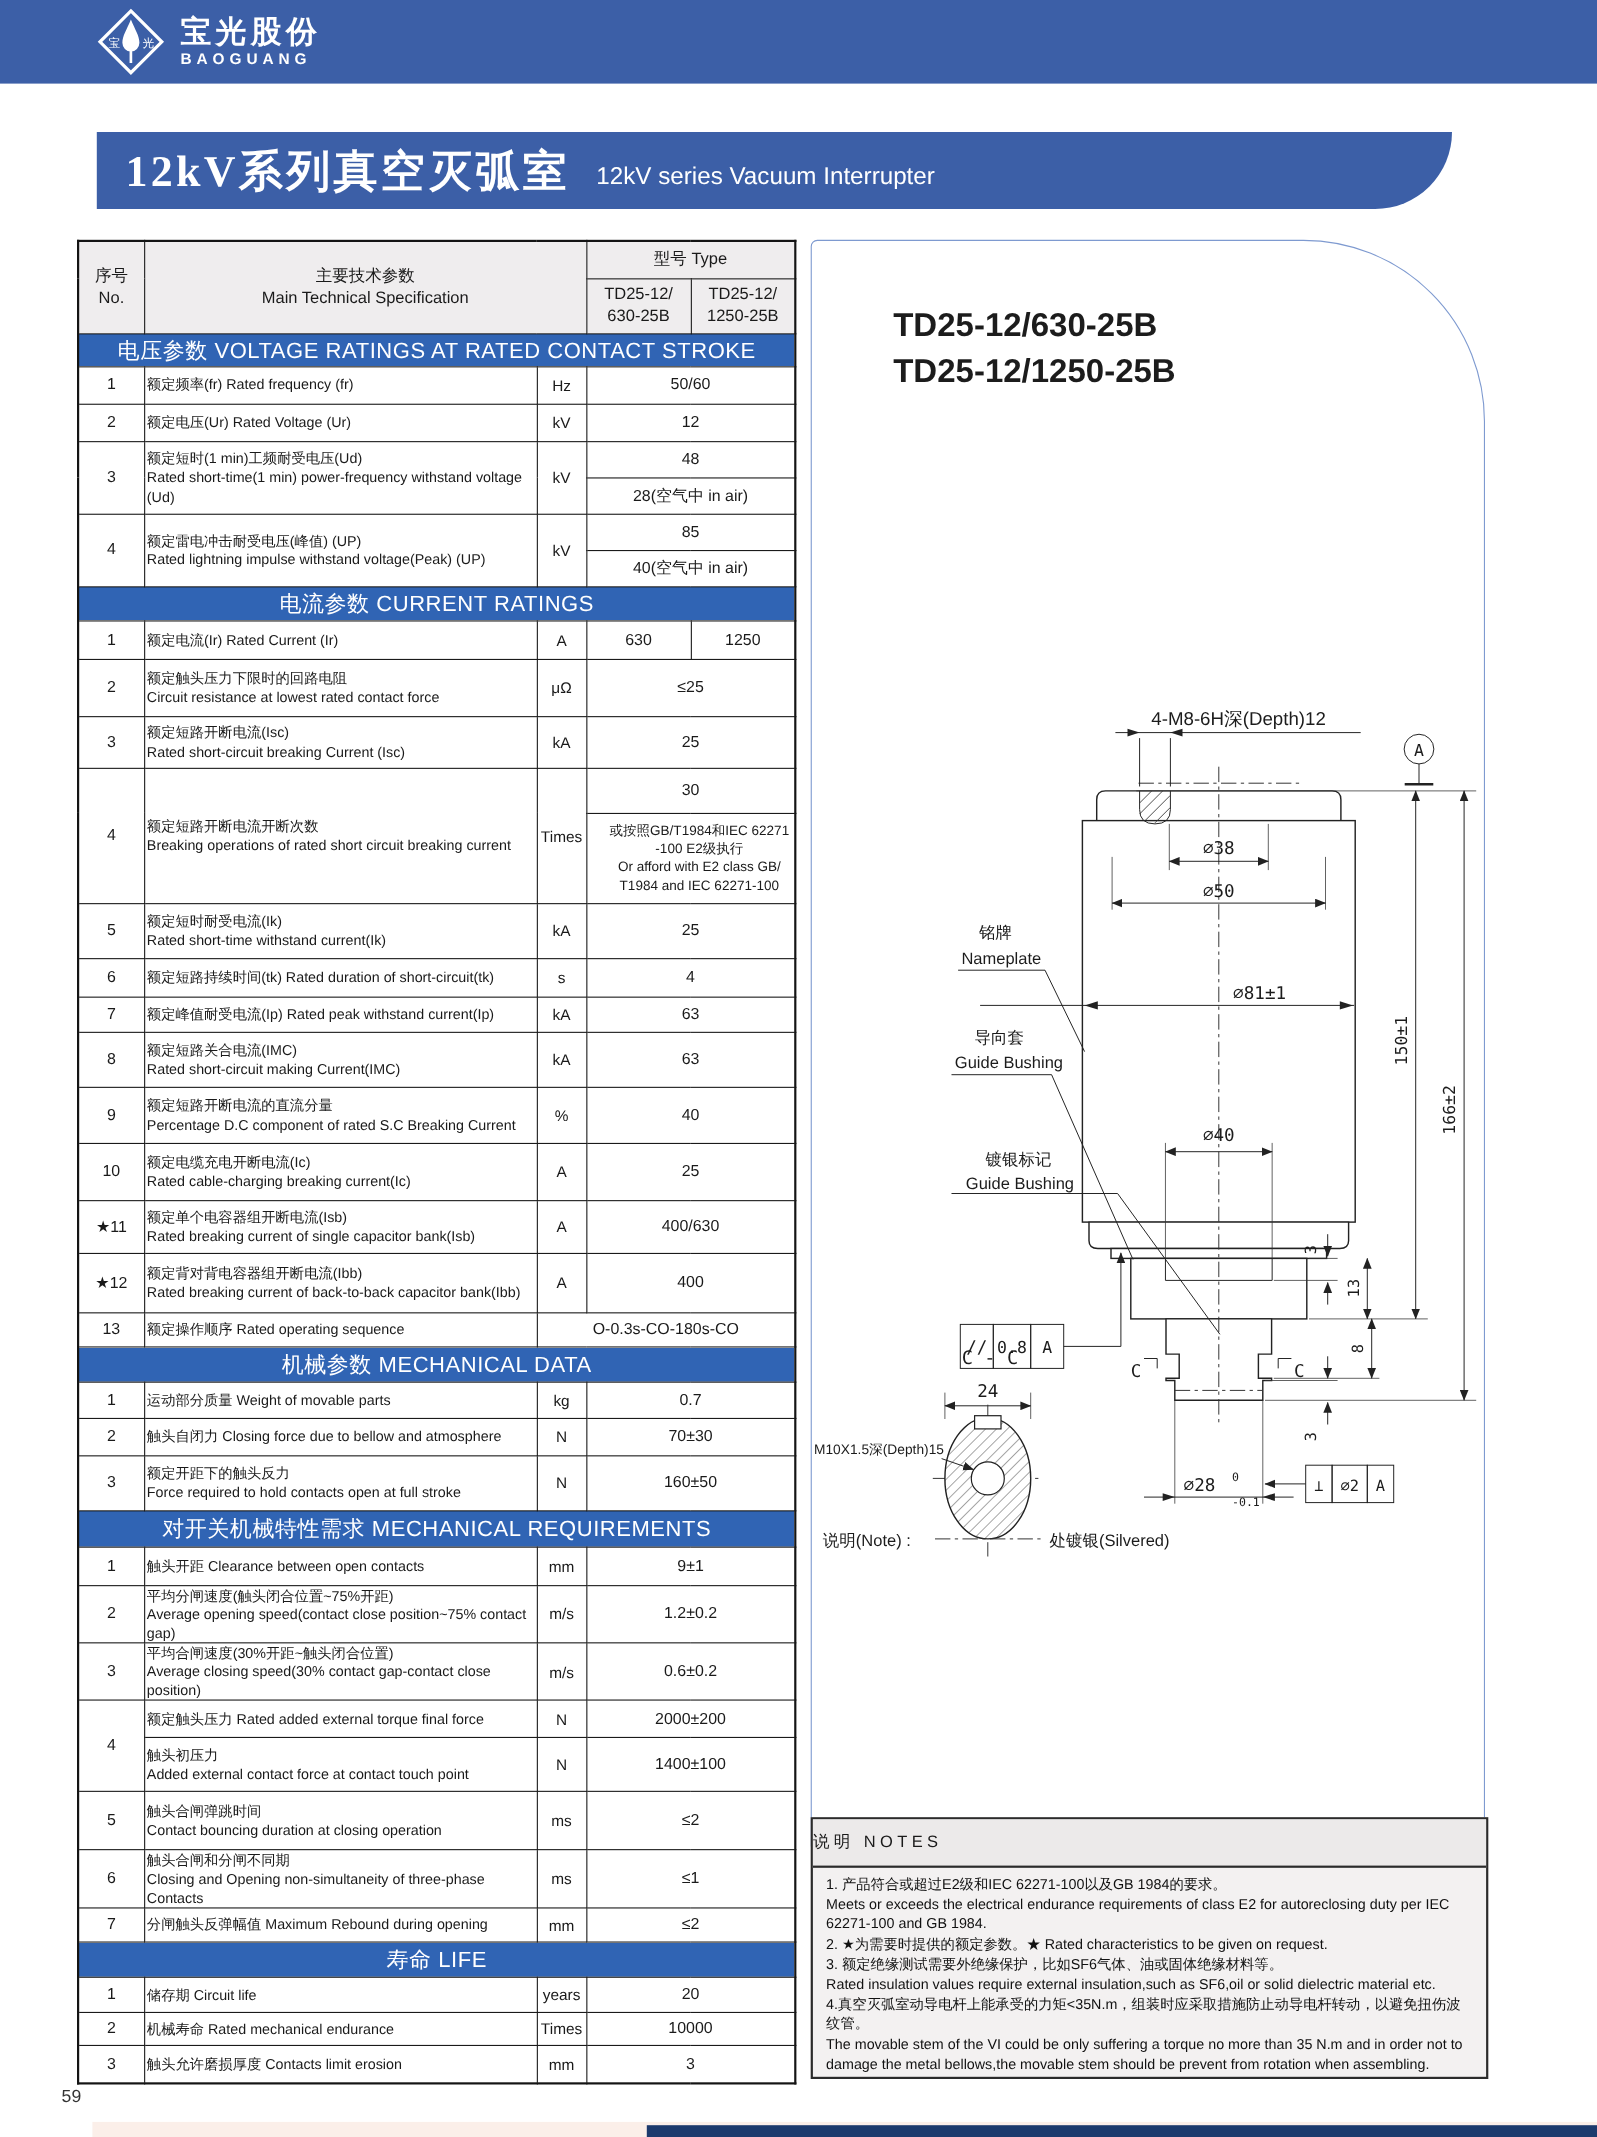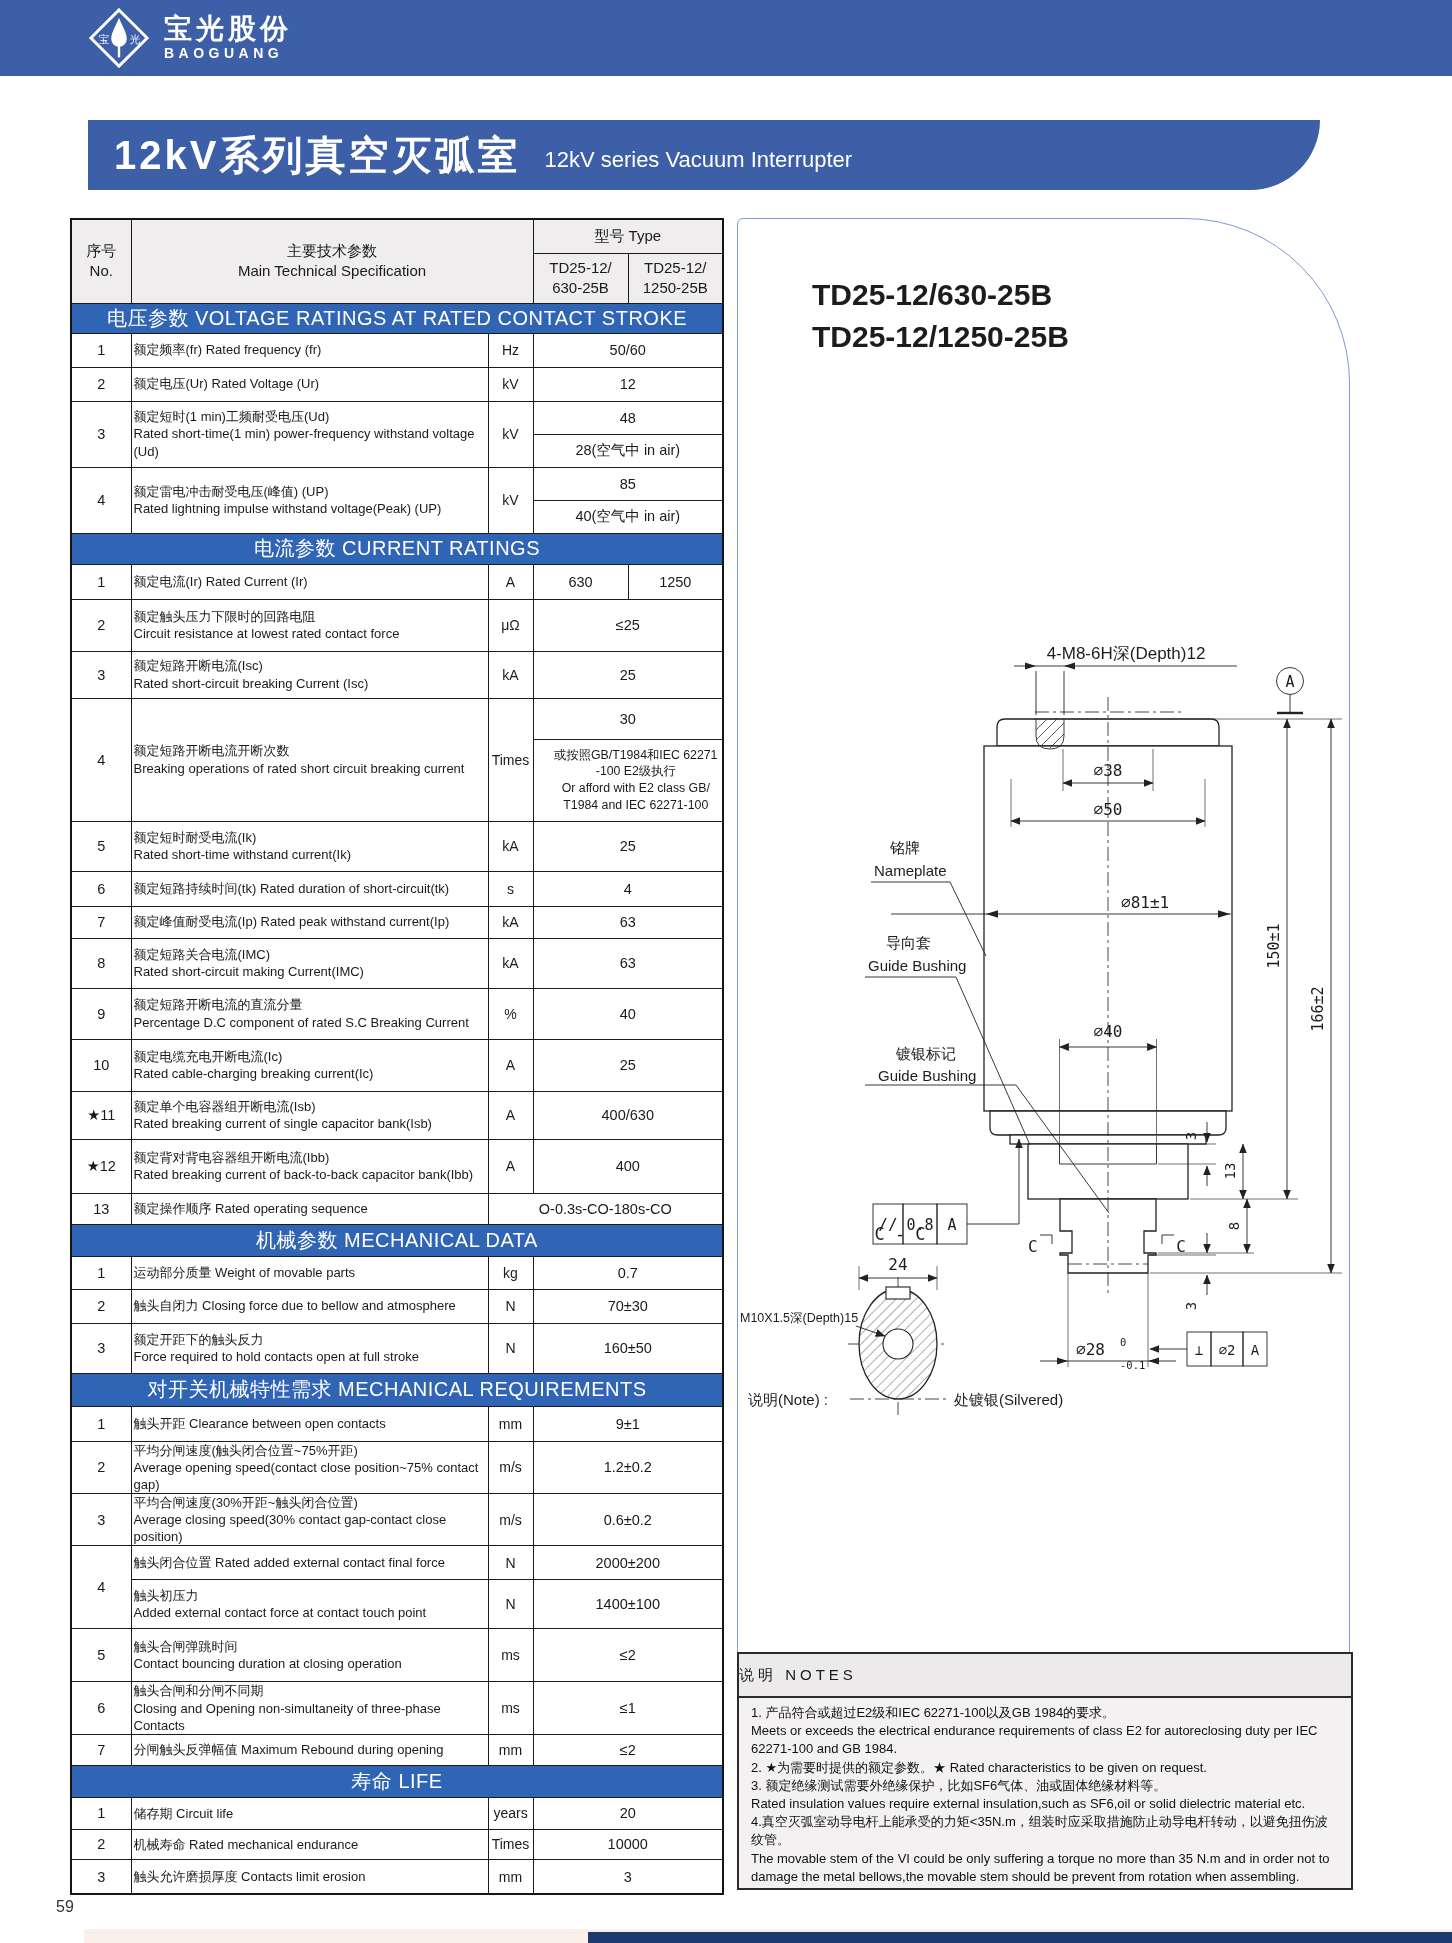--- a/index.html
+++ b/index.html
@@ -7,21 +7,21 @@
         font-family:"Liberation Sans",sans-serif;color:#1a1a1a;}
   
   .topbar{position:absolute;left:0;top:0;width:1452px;height:76px;background:#3c5fa7;}
   .logo{position:absolute;left:88px;top:7px;display:flex;align-items:center;}
   .logo-text{margin-left:14px;color:#fff;}
   .logo-cn{font-size:28px;font-weight:bold;letter-spacing:4px;line-height:1.1;}
   .logo-en{font-size:14px;font-weight:bold;letter-spacing:4.5px;line-height:1.2;}
   
   .titlebar{position:absolute;left:88px;top:120px;width:1232px;height:70px;background:#3c5fa7;
             border-radius:0 0 72px 0;display:flex;align-items:center;color:#fff;padding-left:26px;box-sizing:border-box;}
-  .title-cn{font-size:40px;font-weight:bold;letter-spacing:3px;}
+  .title-cn{font-size:40px;font-weight:bold;letter-spacing:3px;font-family:Liberation Serif, serif;}
   .title-en{font-size:22px;margin-left:24px;margin-top:10px;}
   
   table.spec{position:absolute;left:70px;top:218px;width:652px;border-collapse:collapse;
              table-layout:fixed;background:#fff;border:2.5px solid #141414;}
   table.spec th,table.spec td{border:1.5px solid #1a1a1a;padding:0 2px;overflow:hidden;}
   table.spec thead th{background:#efedee;font-weight:normal;font-size:15px;white-space:pre-line;line-height:1.35;}
   td.secbar{background:#3064b4;color:#fff;font-size:20px;text-align:center;letter-spacing:0.5px;font-weight:normal;}
   td.no{ text-align:center;font-size:14.5px;}
   td.unit{text-align:center;font-size:14px;}
   td.val{text-align:center;font-size:14.5px;white-space:pre-line;}
@@ -271,21 +271,21 @@
         </tr>
         <tr style="height: 50px;">
           <td class="no">3</td>
           <td class="label">平均合闸速度(30%开距~触头闭合位置)
 Average closing speed(30% contact gap-contact close position)</td>
           <td class="unit">m/s</td>
           <td class="val" colspan="2">0.6±0.2</td>
         </tr>
         <tr style="height: 34px;">
           <td class="no" rowspan="2">4</td>
-          <td class="label">触头闭合位置 Rated added external contact final force</td>
+          <td class="label">额定触头压力 Rated added external torque final force</td>
           <td class="unit">N</td>
           <td class="val" colspan="2">2000±200</td>
         </tr>
         <tr style="height: 49px;">
           <td class="label">触头初压力
 Added external contact force at contact touch point</td>
           <td class="unit">N</td>
           <td class="val" colspan="2">1400±100</td>
         </tr>
         <tr style="height: 53px;">

